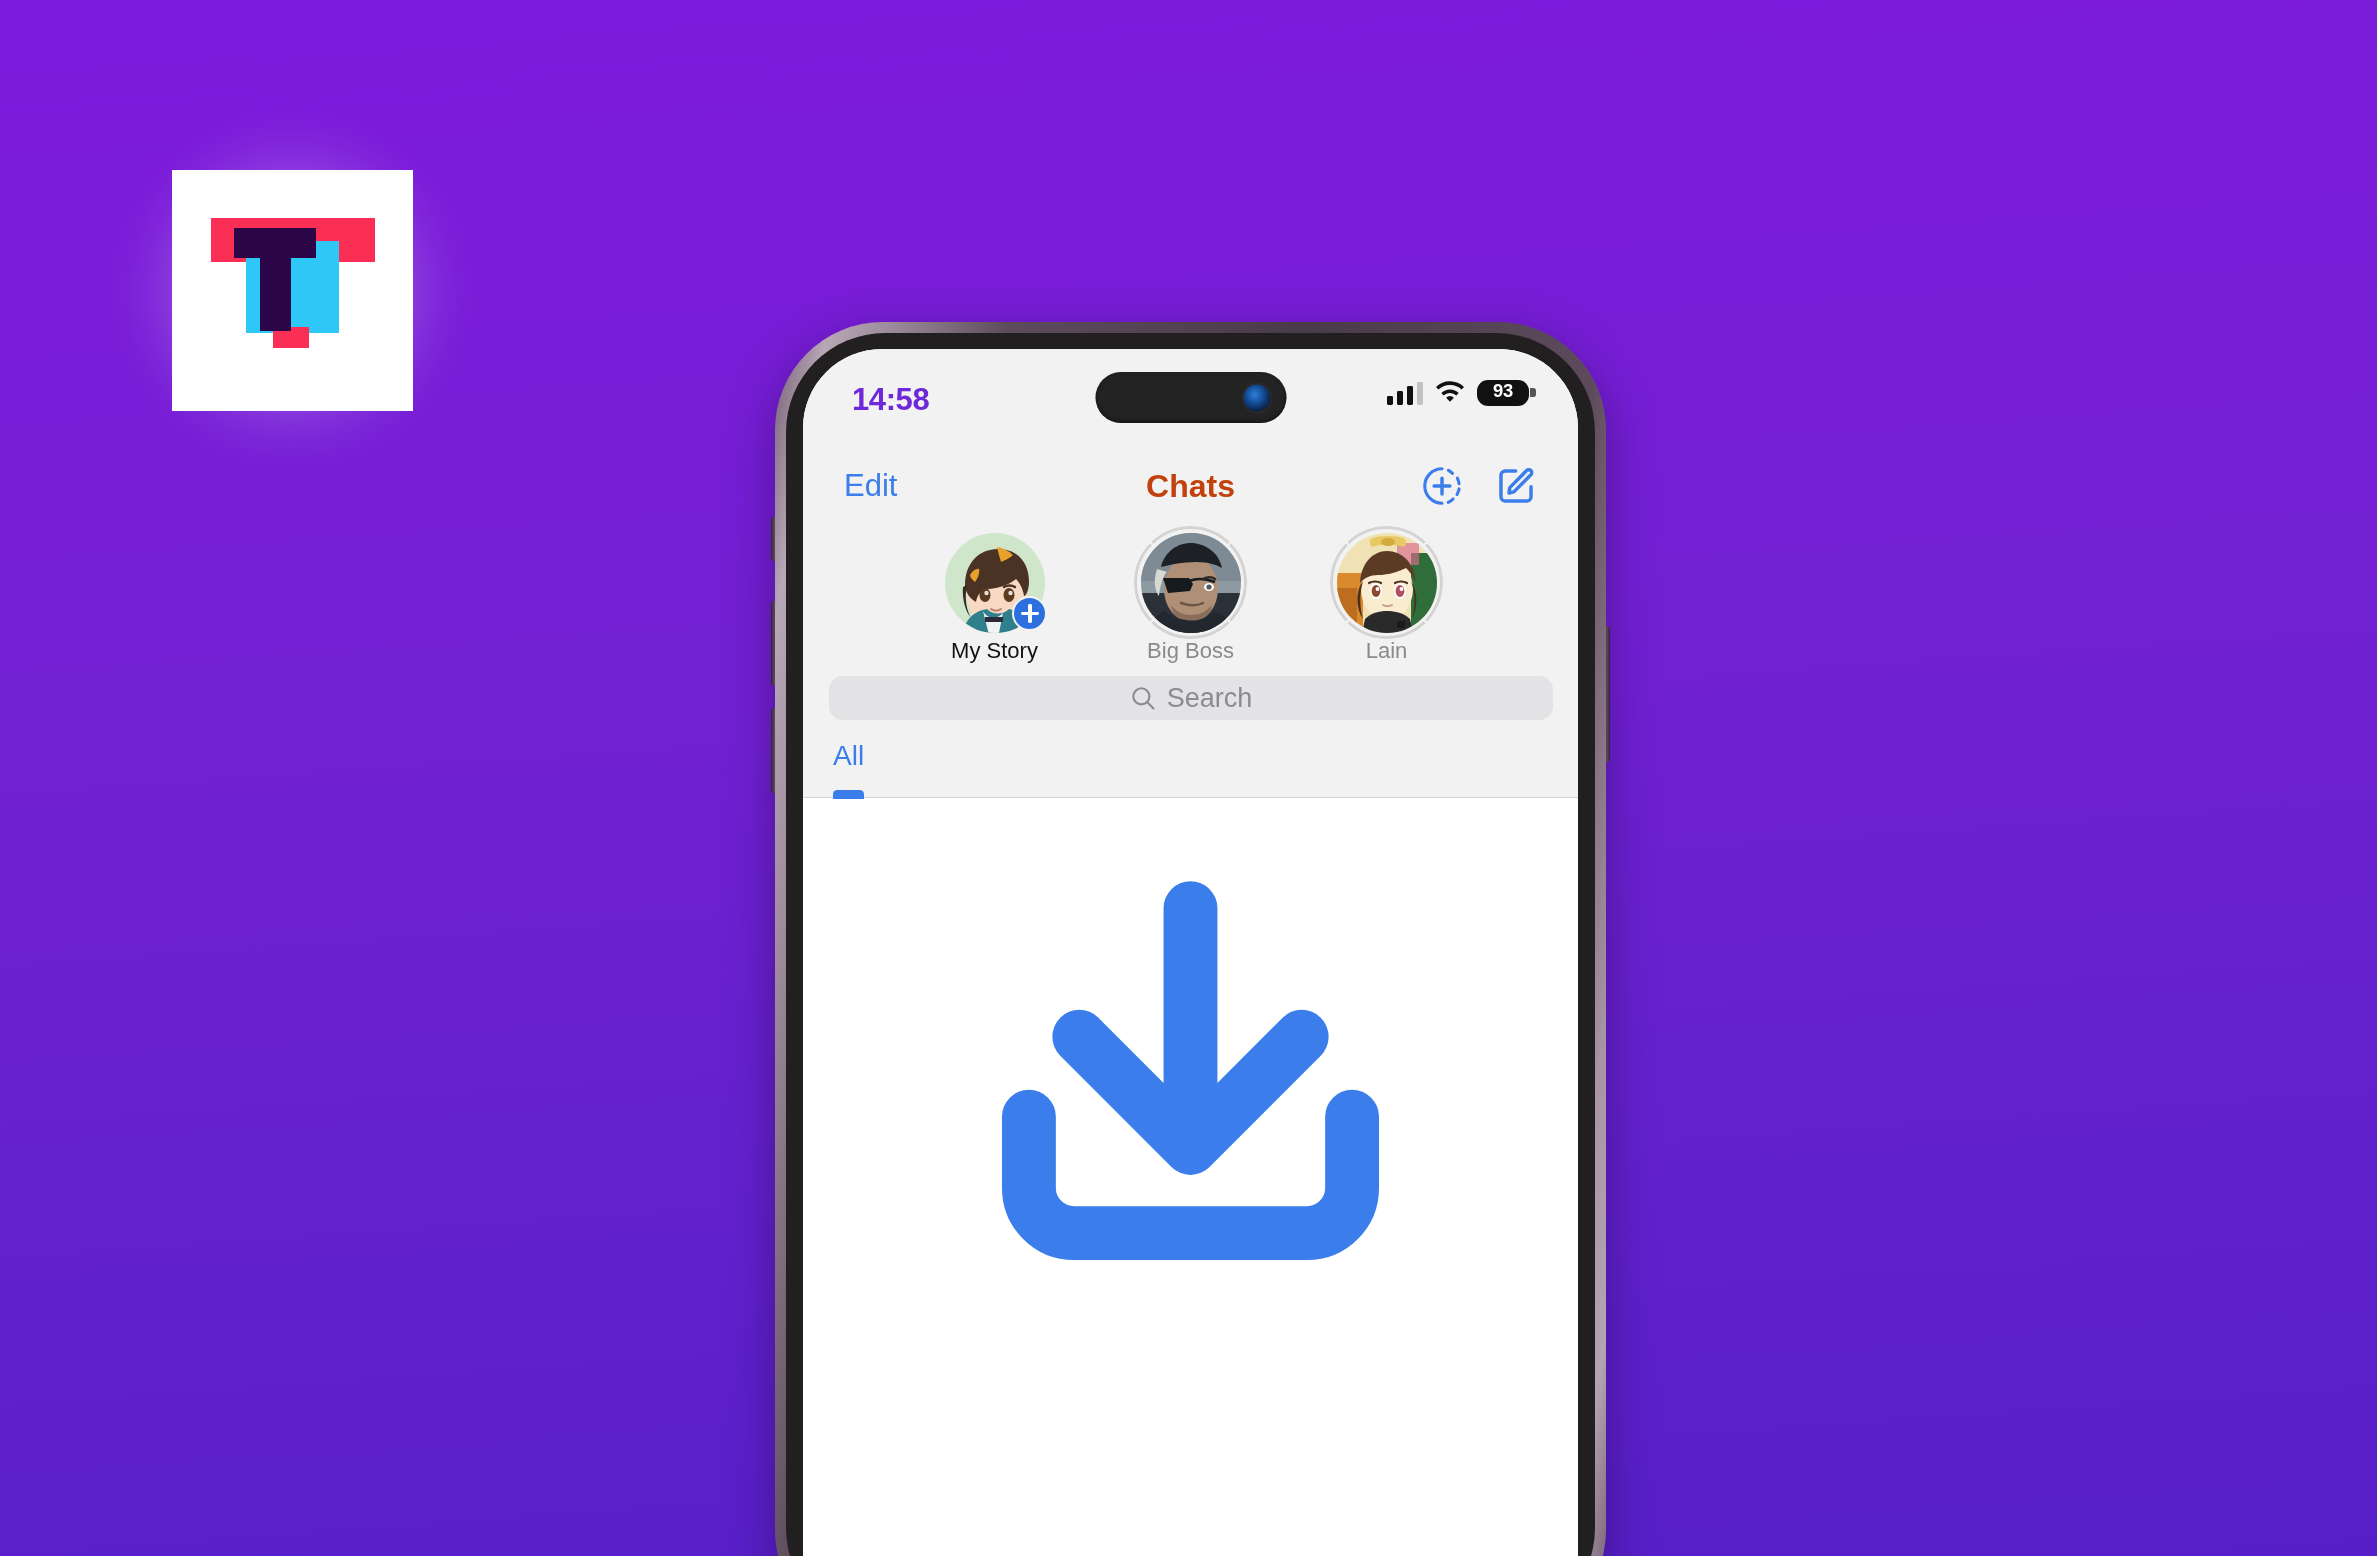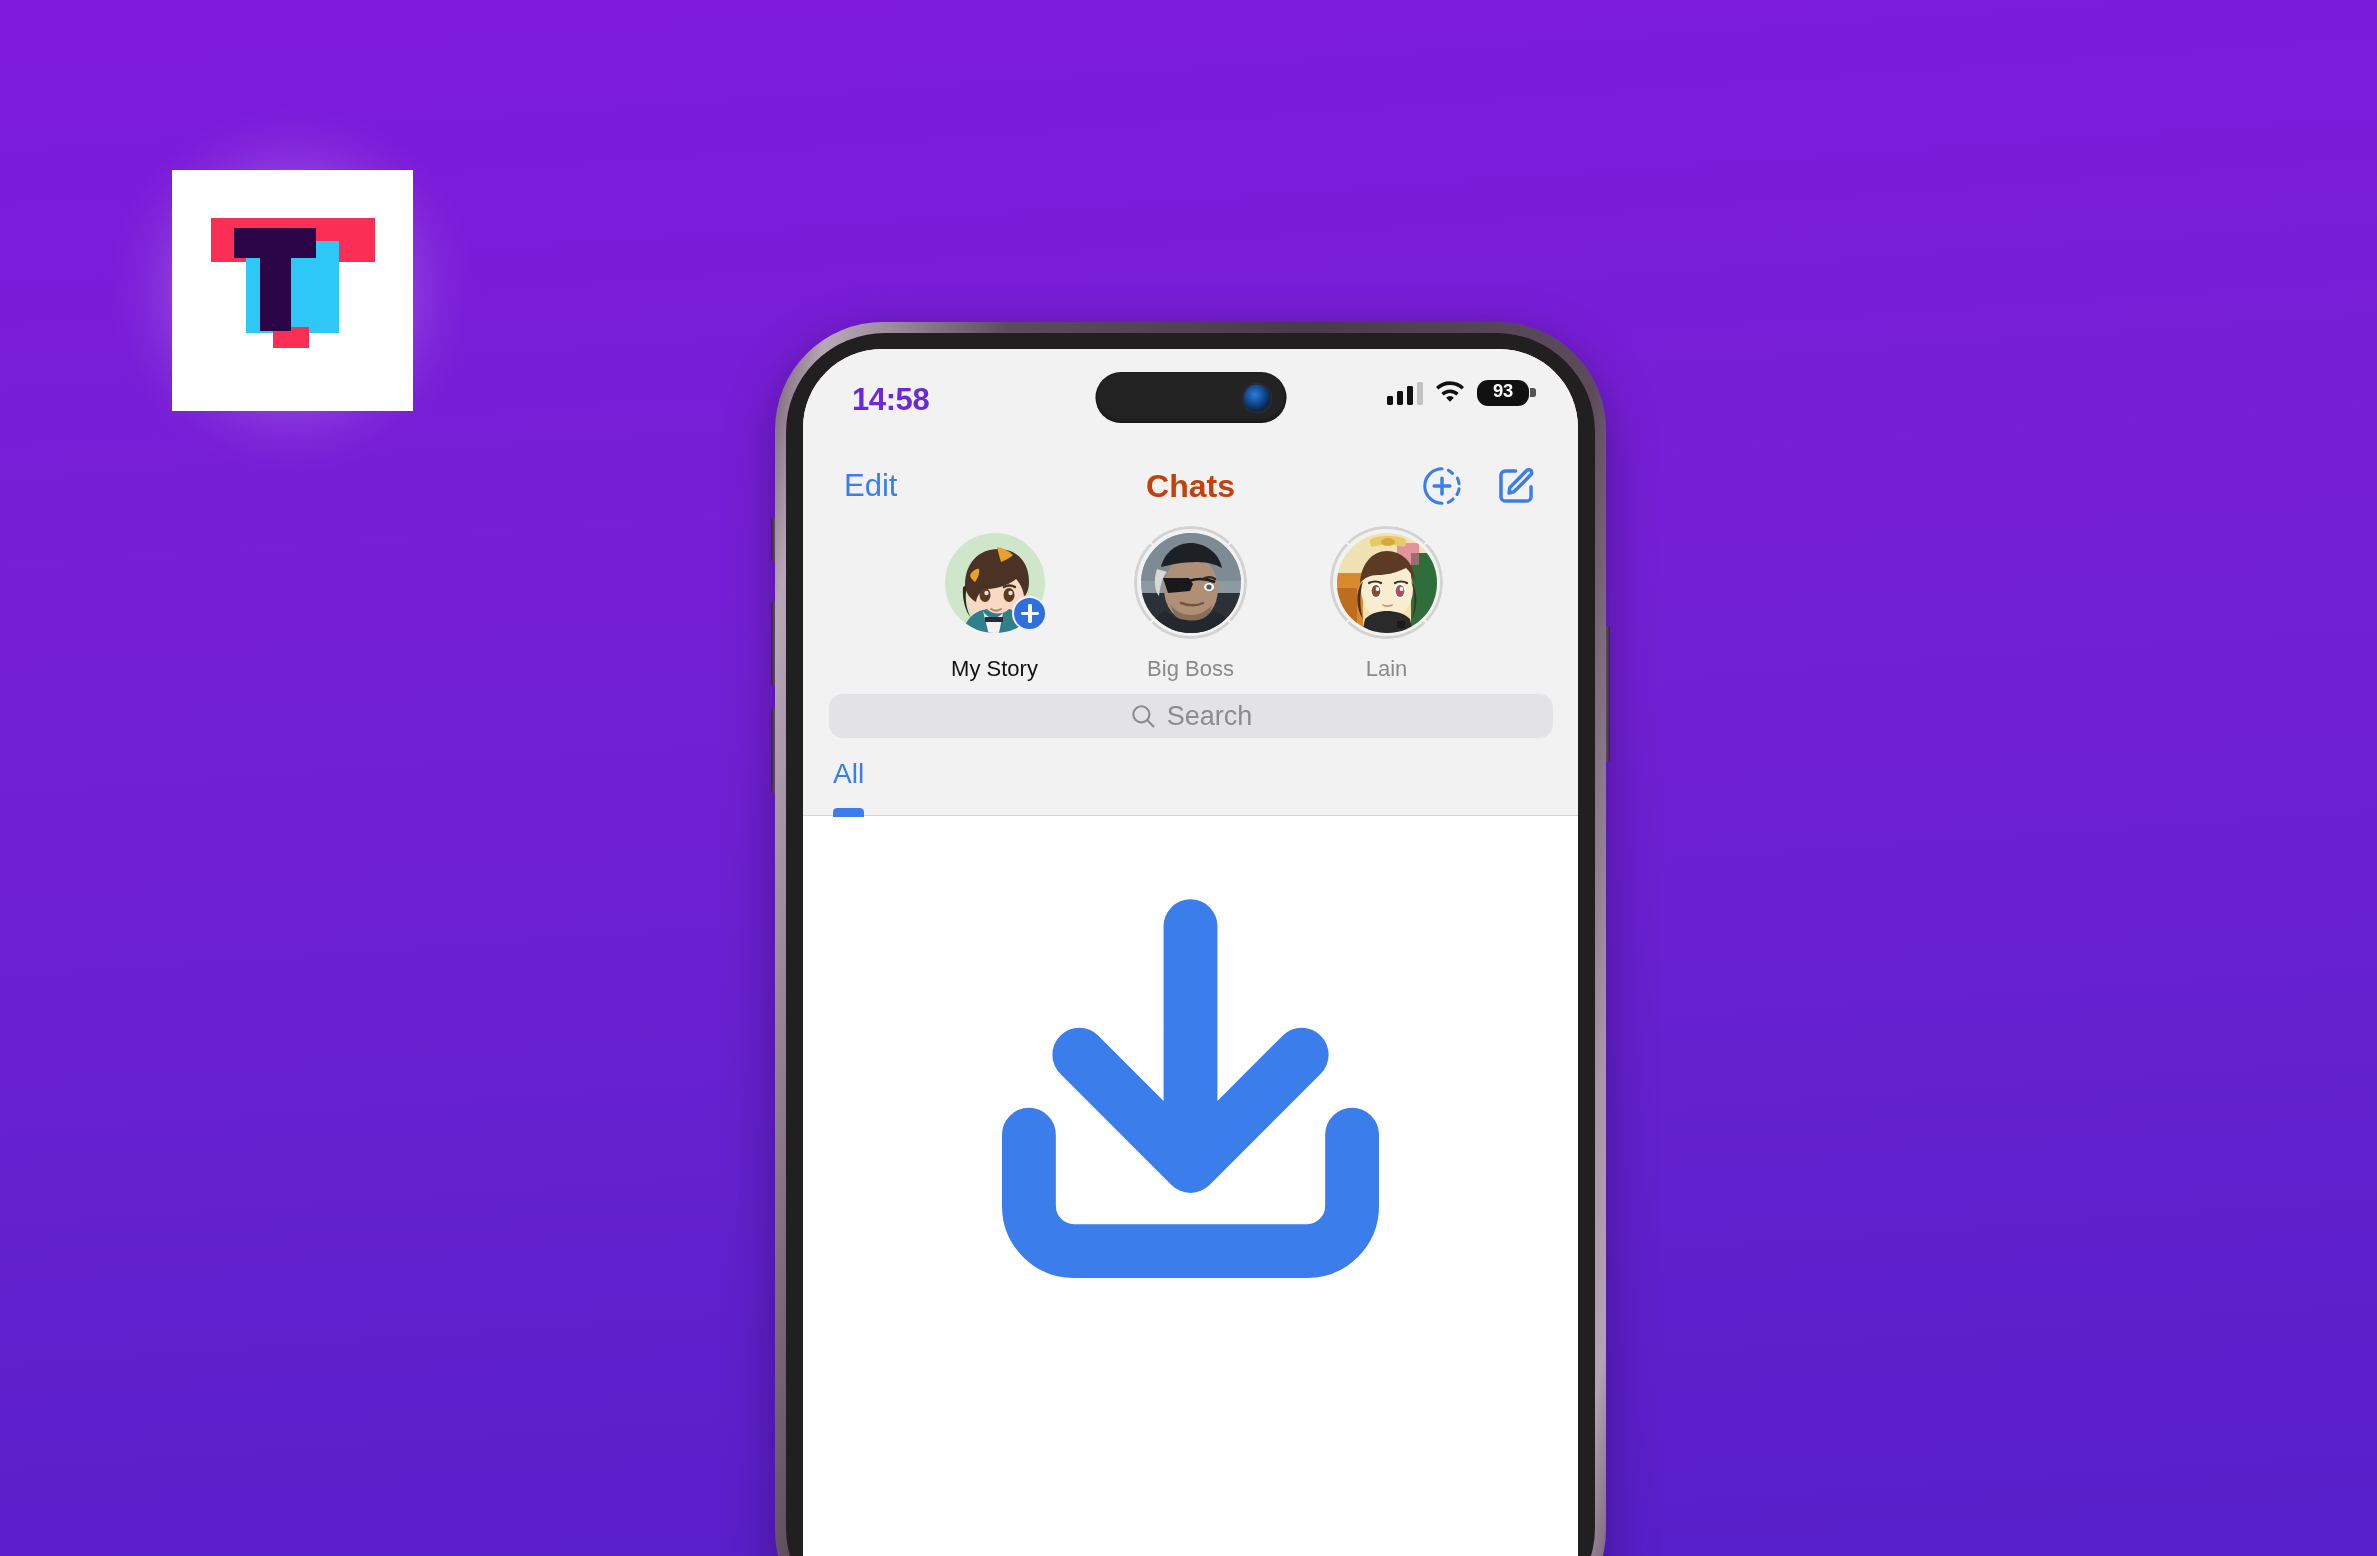--- a/index.html
+++ b/index.html
@@ -258,21 +258,21 @@
     background: #2E6FE0;
     border: 2.8px solid #F2F2F2;
     display: flex; align-items: center; justify-content: center;
   }
   .story-plus::before, .story-plus::after {
     content:""; position: absolute; background:#fff; border-radius:1.4px;
   }
   .story-plus::before { width: 18.4px; height: 3.5px; }
   .story-plus::after  { width: 3.5px; height: 18.4px; }
   .story-label {
-    margin-top: 23px;
+    margin-top: 5px;
     font-size: 22px;
     color: #8a8a8d;
   }
   .story-label.active { color: #111; }
 
   
   #search-wrap {
     background: #F2F2F2;
     padding: 5.7px 25.5px 0;
   }

